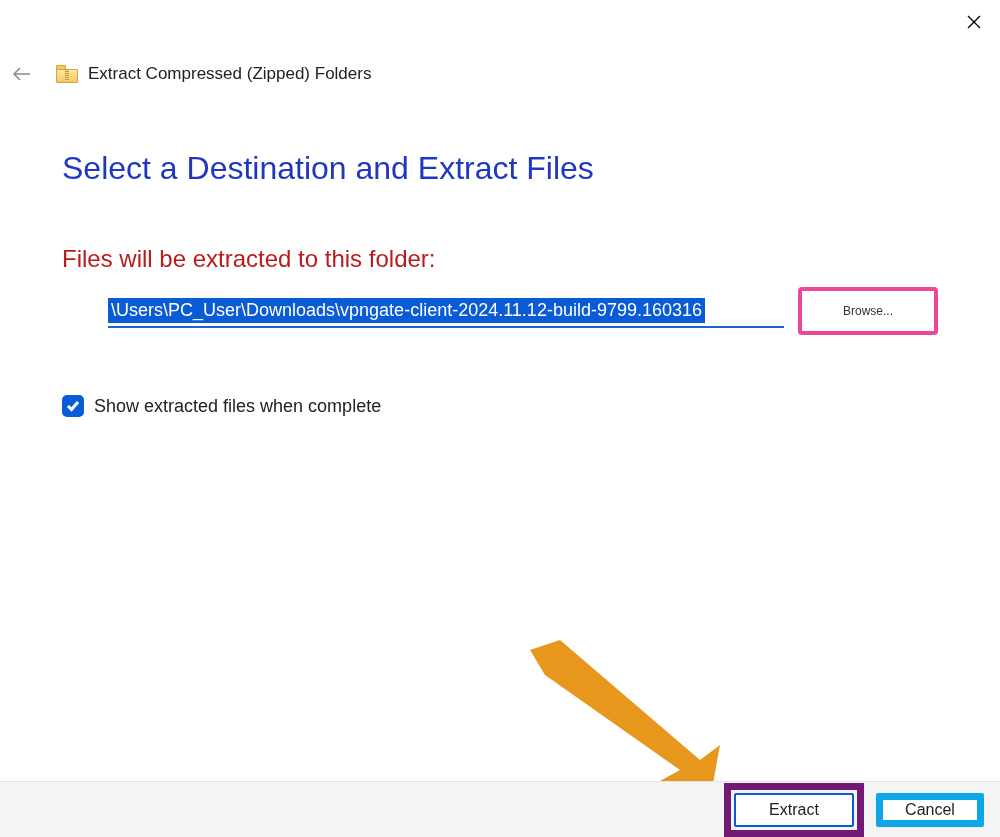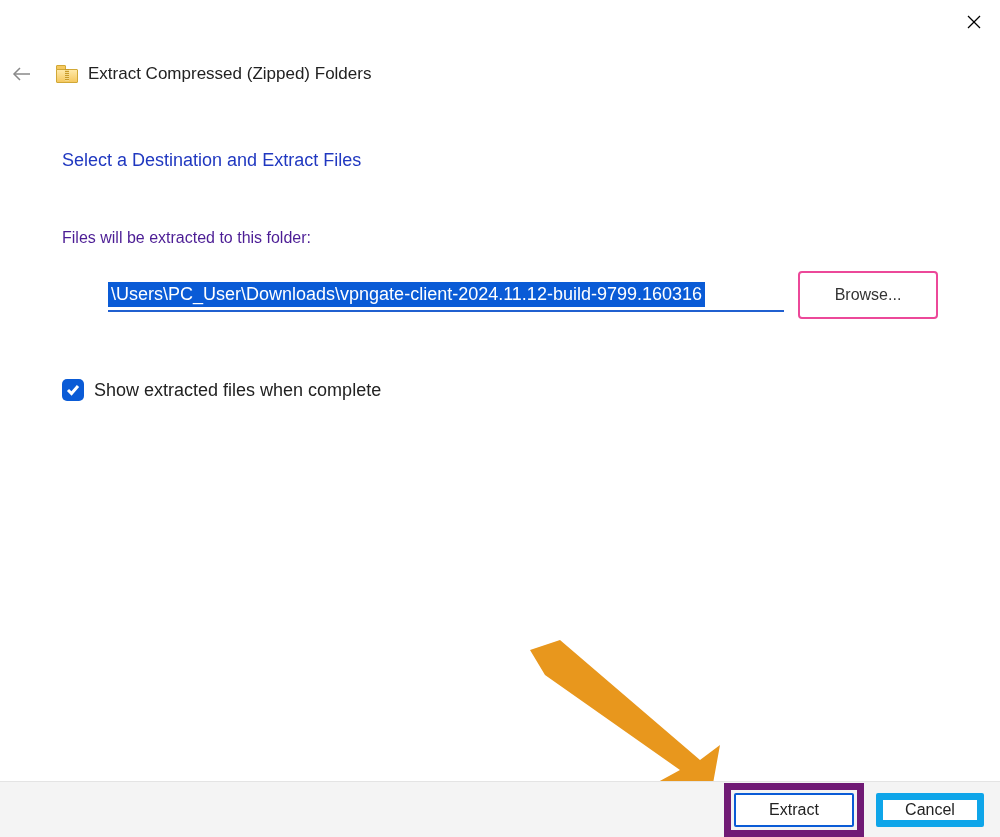--- a/index.html
+++ b/index.html
@@ -90,28 +90,28 @@
       text-align: center;
     }
     .content {
       position: absolute;
       top: 150px;
       left: 62px;
       right: 62px;
     }
     .main-heading {
       color: #2038c0;
-      font-size: 18px;
+      font-size: 32px;
       font-weight: 400;
       margin-bottom: 58px;
     }
     .label {
-      font-size: 16px;
-      color: #4c1d95;
-      margin-bottom: 24px;
+      font-size: 24px;
+      color: #b91c1c;
+      margin-bottom: 14px;
     }
     .path-row {
       display: flex;
       align-items: center;
       gap: 14px;
       padding-left: 46px;
     }
     .path-input-wrap {
       flex: 1;
       height: 34px;
@@ -123,24 +123,24 @@
     .path-input {
       font-size: 18px;
       color: #fff;
       background: #0a5bd6;
       padding: 2px 3px;
       white-space: nowrap;
     }
     .browse-btn {
       width: 140px;
       height: 48px;
-      border: 2px solid #ec4899;
+      border: 4px solid #ec4899;
       background: #fff;
       border-radius: 4px;
-      font-size: 16px;
+      font-size: 12px;
       color: #333;
       cursor: pointer;
       display: flex;
       align-items: center;
       justify-content: center;
     }
     .checkbox-row {
       margin-top: 60px;
       display: flex;
       align-items: center;

